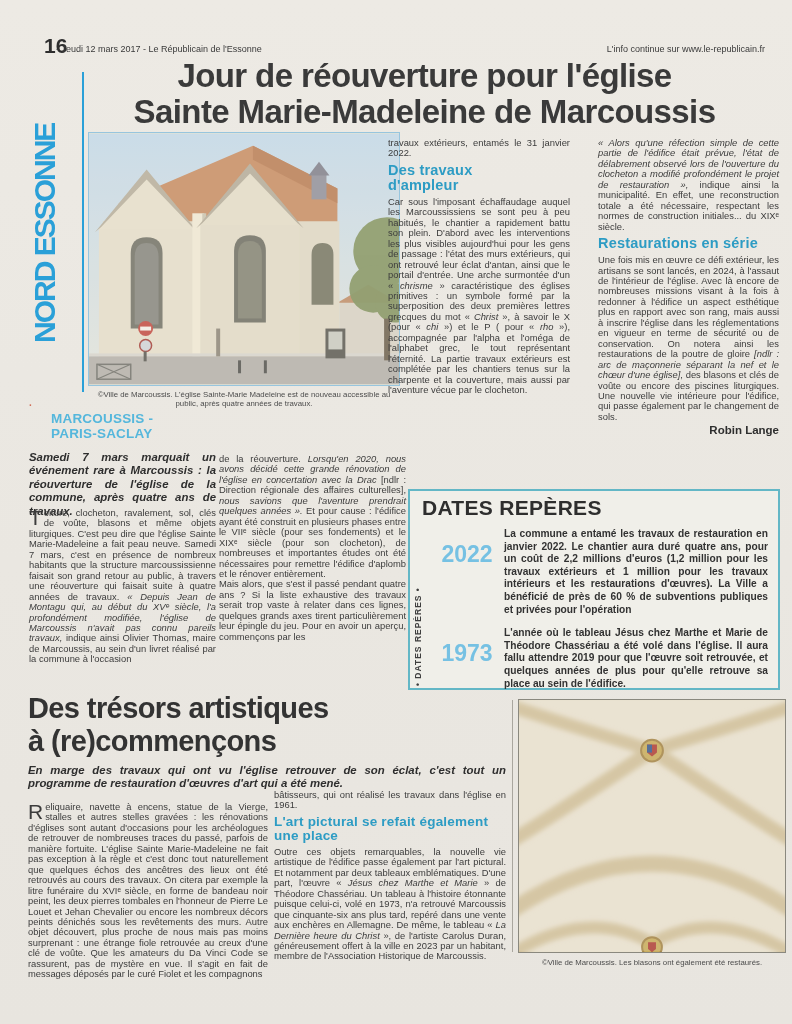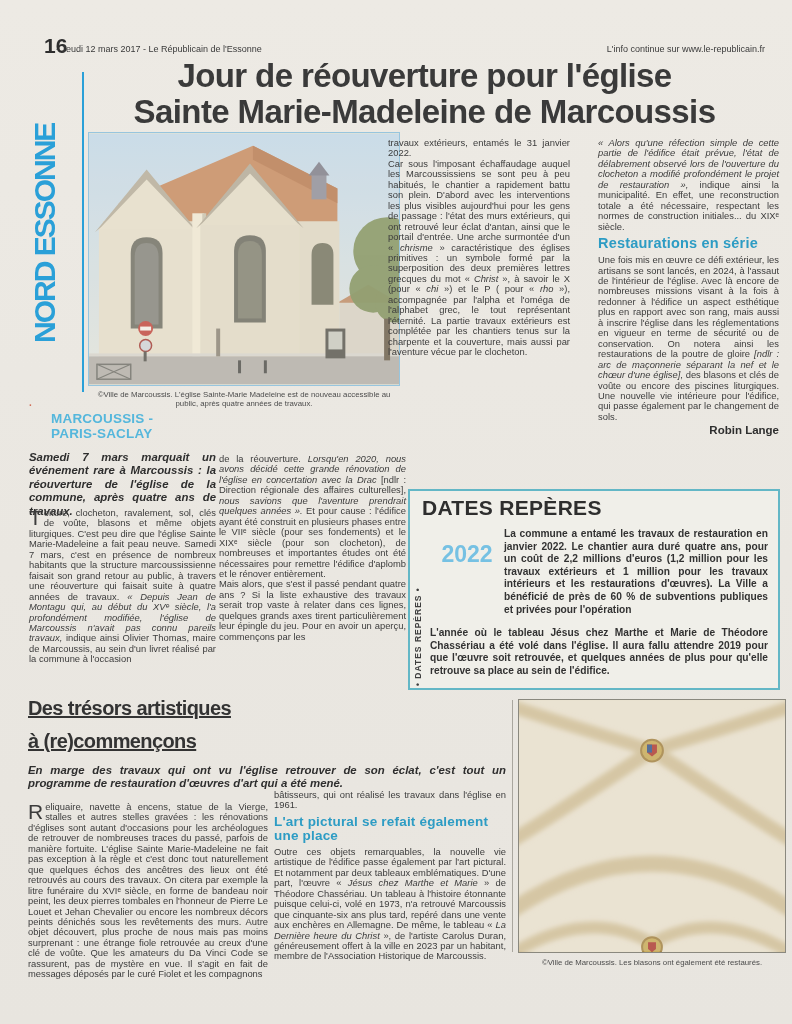--- a/index.html
+++ b/index.html
@@ -37,21 +37,21 @@
   
   .datesbox{border:2px solid #63b7c6;background:#f0efe9;box-sizing:border-box;}
   .datestitle{font-size:21px;font-weight:800;color:#2e2e2e;letter-spacing:0.3px;}
   .datesside{writing-mode:vertical-rl;transform:rotate(180deg);font-size:8.5px;font-weight:700;
              color:#3e3e3e;letter-spacing:1px;height:155px;}
   .entries{display:flex;flex-direction:column;gap:11px;}
   .entry{display:flex;}
   .year{width:74px;flex-shrink:0;font-size:23px;font-weight:800;color:#76c1e3;text-align:center;padding-top:13px;}
   .entrytext{flex:1;font-size:10.2px;font-weight:700;line-height:12.6px;text-align:justify;color:#323232;}
   
-  .headline2{font-size:20px;font-weight:800;line-height:33px;color:#333;letter-spacing:-0.6px;text-decoration:underline;}
+  .headline2{font-size:29px;font-weight:800;line-height:33px;color:#333;letter-spacing:-0.6px;}
   .headline2 span{display:block;}
   .lead2{font-weight:700;font-style:italic;font-size:11.4px;line-height:13px;color:#2e2e2e;text-align:justify;}
   .colrule{width:1px;background:#a9a69e;}
 </style>
 </head>
 <body>
 
 <div class="page">
 
   <div class="abs pagenum" style="left:28px;top:34px;margin-left:16px;">16</div>
@@ -128,39 +128,41 @@
     <p><span class="dropcap">T</span><span>oiture, clocheton, ravalement, sol, clés de voûte, blasons et même objets liturgiques. C'est peu dire que l'église Sainte Marie-Madeleine a fait peau neuve. Samedi 7 mars, c'est en présence de nombreux habitants que la structure marcoussissienne faisait son grand retour au public, à travers une réouverture qui faisait suite à quatre années de travaux. </span><span class="it">« Depuis Jean de Montagu qui, au début du XVᵉ siècle, l'a profondément modifiée, l'église de Marcoussis n'avait pas connu pareils travaux,</span><span> indique ainsi Olivier Thomas, maire de Marcoussis, au sein d'un livret réalisé par la commune à l'occasion</span></p>
   </div>
 
   <div class="abs col" style="left:219px;top:454px;width:187px;">
     <p><span>de la réouverture. </span><span class="it">Lorsqu'en 2020, nous avons décidé cette grande rénovation de l'église en concertation avec la Drac </span><span>[ndlr : Direction régionale des affaires culturelles], </span><span class="it">nous savions que l'aventure prendrait quelques années ».</span><span> Et pour cause : l'édifice ayant été construit en plusieurs phases entre le VIIᵉ siècle (pour ses fondements) et le XIXᵉ siècle (pour son clocheton), de nombreuses et importantes études ont été nécessaires pour remettre l'édifice d'aplomb et le rénover entièrement.</span></p>
     <p>Mais alors, que s'est il passé pendant quatre ans ? Si la liste exhaustive des travaux serait trop vaste à relater dans ces lignes, quelques grands axes tirent particulièrement leur épingle du jeu. Pour en avoir un aperçu, commençons par les</p>
   </div>
 
   <div class="abs col" style="left:388px;top:138px;width:182px;">
     <p>travaux extérieurs, entamés le 31 janvier 2022.</p>
+    <div class="subhead" style="width:120px;">Des travaux d'ampleur</div>
     <p><span>Car sous l'imposant échaffaudage auquel les Marcoussissiens se sont peu à peu habitués, le chantier a rapidement battu son plein. D'abord avec les interventions les plus visibles aujourd'hui pour les gens de passage : l'état des murs extérieurs, qui ont retrouvé leur éclat d'antan, ainsi que le portail d'entrée. Une arche surmontée d'un « </span><span class="it">chrisme</span><span> » caractéristique des églises primitives : un symbole formé par la superposition des deux premières lettres grecques du mot « </span><span class="it">Christ</span><span> », à savoir le X (pour « </span><span class="it">chi</span><span> ») et le P ( pour « </span><span class="it">rho</span><span> »), accompagnée par l'alpha et l'oméga de l'alphabet grec, le tout représentant l'éternité. La partie travaux extérieurs est complétée par les chantiers tenus sur la charpente et la couverture, mais aussi par l'aventure vécue par le clocheton.</span></p>
   </div>
 
   <div class="abs col" style="left:598px;top:138px;width:181px;">
     <p><span class="it">« Alors qu'une réfection simple de cette partie de l'édifice était prévue, l'état de délabrement observé lors de l'ouverture du clocheton a modifié profondément le projet de restauration »,</span><span> indique ainsi la municipalité. En effet, une reconstruction totale a été nécessaire, respectant les normes de construction initiales... du XIXᵉ siècle.</span></p>
     <div class="subhead">Restaurations en série</div>
     <p><span>Une fois mis en œuvre ce défi extérieur, les artisans se sont lancés, en 2024, à l'assaut de l'intérieur de l'église. Avec là encore de nombreuses missions visant à la fois à redonner à l'édifice un aspect esthétique plus en rapport avec son rang, mais aussi à inscrire l'église dans les réglementations en vigueur en terme de sécurité ou de conservation. On notera ainsi les restaurations de la poutre de gloire </span><span class="it">[ndlr : arc de maçonnerie séparant la nef et le chœur d'une église]</span><span>, des blasons et clés de voûte ou encore des piscines liturgiques. Une nouvelle vie intérieure pour l'édifice, qui passe également par le changement de sols.</span></p>
     <div class="byline">Robin Lange</div>
   </div>
 
   <div class="abs datesbox" style="left:408px;top:489px;width:372px;height:201px;">
     <div class="abs datestitle" style="left:12px;top:5px;">DATES REPÈRES</div>
     <div class="abs datesside" style="left:3px;top:40px;">• DATES REPÈRES •</div>
     <div class="abs entries" style="left:20px;top:37px;right:10px;">
       <div class="entry">
         <div class="year">2022</div>
         <div class="entrytext">La commune a entamé les travaux de restauration en janvier 2022. Le chantier aura duré quatre ans, pour un coût de 2,2 millions d'euros (1,2 million pour les travaux extérieurs et 1 million pour les travaux intérieurs et les restaurations d'œuvres). La Ville a bénéficié de près de 60 % de subventions publiques et privées pour l'opération</div>
       </div>
       <div class="entry">
+        <div class="year">1973</div>
         <div class="entrytext">L'année où le tableau Jésus chez Marthe et Marie de Théodore Chassériau a été volé dans l'église. Il aura fallu attendre 2019 pour que l'œuvre soit retrouvée, et quelques années de plus pour qu'elle retrouve sa place au sein de l'édifice.</div>
       </div>
     </div>
   </div>
 
   <h2 class="abs headline2" style="left:28px;top:692px;margin:0;">
     <span>Des trésors artistiques</span>
     <span>à (re)commençons</span>
   </h2>
   <div class="abs lead2" style="left:28px;top:764px;width:478px;">En marge des travaux qui ont vu l'église retrouver de son éclat, c'est tout un programme de restauration d'œuvres d'art qui a été mené.</div>

